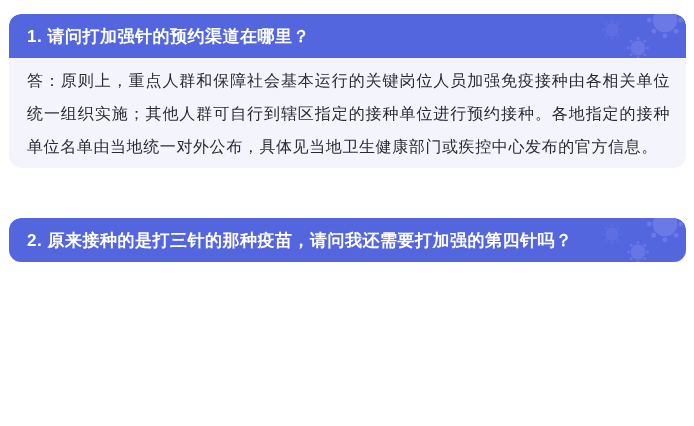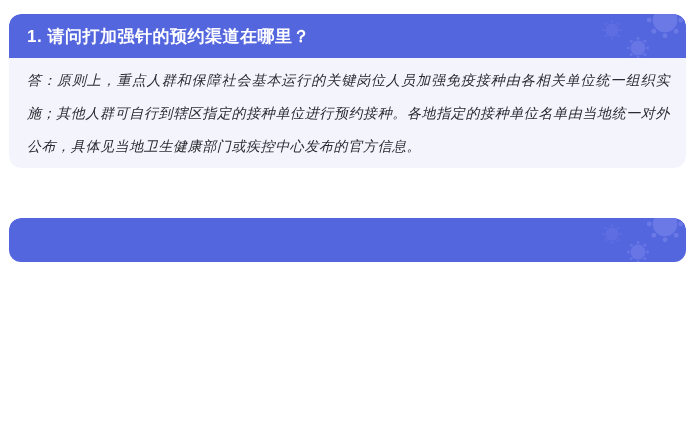--- a/index.html
+++ b/index.html
@@ -48,26 +48,25 @@
     height: 44px;
     color: var(--virus-color, #6B79E6);
     pointer-events: none;
   }
   .card-body {
     background: var(--body-bg, #F4F5FC);
     padding: 6px 16px 5px 18px;
     border-radius: 0 0 12px 12px;
   }
   .card-body .a {
-    font-size: 14px;
+    font-size: 16px;
     line-height: 33px;
     letter-spacing: 0.6px;
     color: var(--body-text, #2A2A30);
     text-align: justify;
-    font-style: italic;
   }
   .svg-defs { position: absolute; width: 0; height: 0; overflow: hidden; }
 </style>
 </head>
 <body>
 
 <svg class="svg-defs" aria-hidden="true">
   <defs>
     <g id="virus" fill="currentColor">
       <circle cx="0" cy="0" r="12"></circle>
@@ -94,20 +93,21 @@
         <use href="#virus" transform="translate(99,6) scale(1.02)"></use>
       </svg>
     </header>
     <div class="card-body">
       <p class="a">答：原则上，重点人群和保障社会基本运行的关键岗位人员加强免疫接种由各相关单位统一组织实施；其他人群可自行到辖区指定的接种单位进行预约接种。各地指定的接种单位名单由当地统一对外公布，具体见当地卫生健康部门或疾控中心发布的官方信息。</p>
     </div>
   </section>
 
   <section class="card">
     <header class="card-header">
+      <h2 class="q">2. 原来接种的是打三针的那种疫苗，请问我还需要打加强的第四针吗？</h2>
       <svg class="virus-deco" viewBox="0 0 120 44">
         <use href="#virus" transform="translate(46,16) scale(0.55)" opacity="0.45"></use>
         <use href="#virus" transform="translate(72,34) scale(0.62)" opacity="0.85"></use>
         <use href="#virus" transform="translate(99,6) scale(1.02)"></use>
       </svg>
     </header>
   </section>
 
 </div>
 

